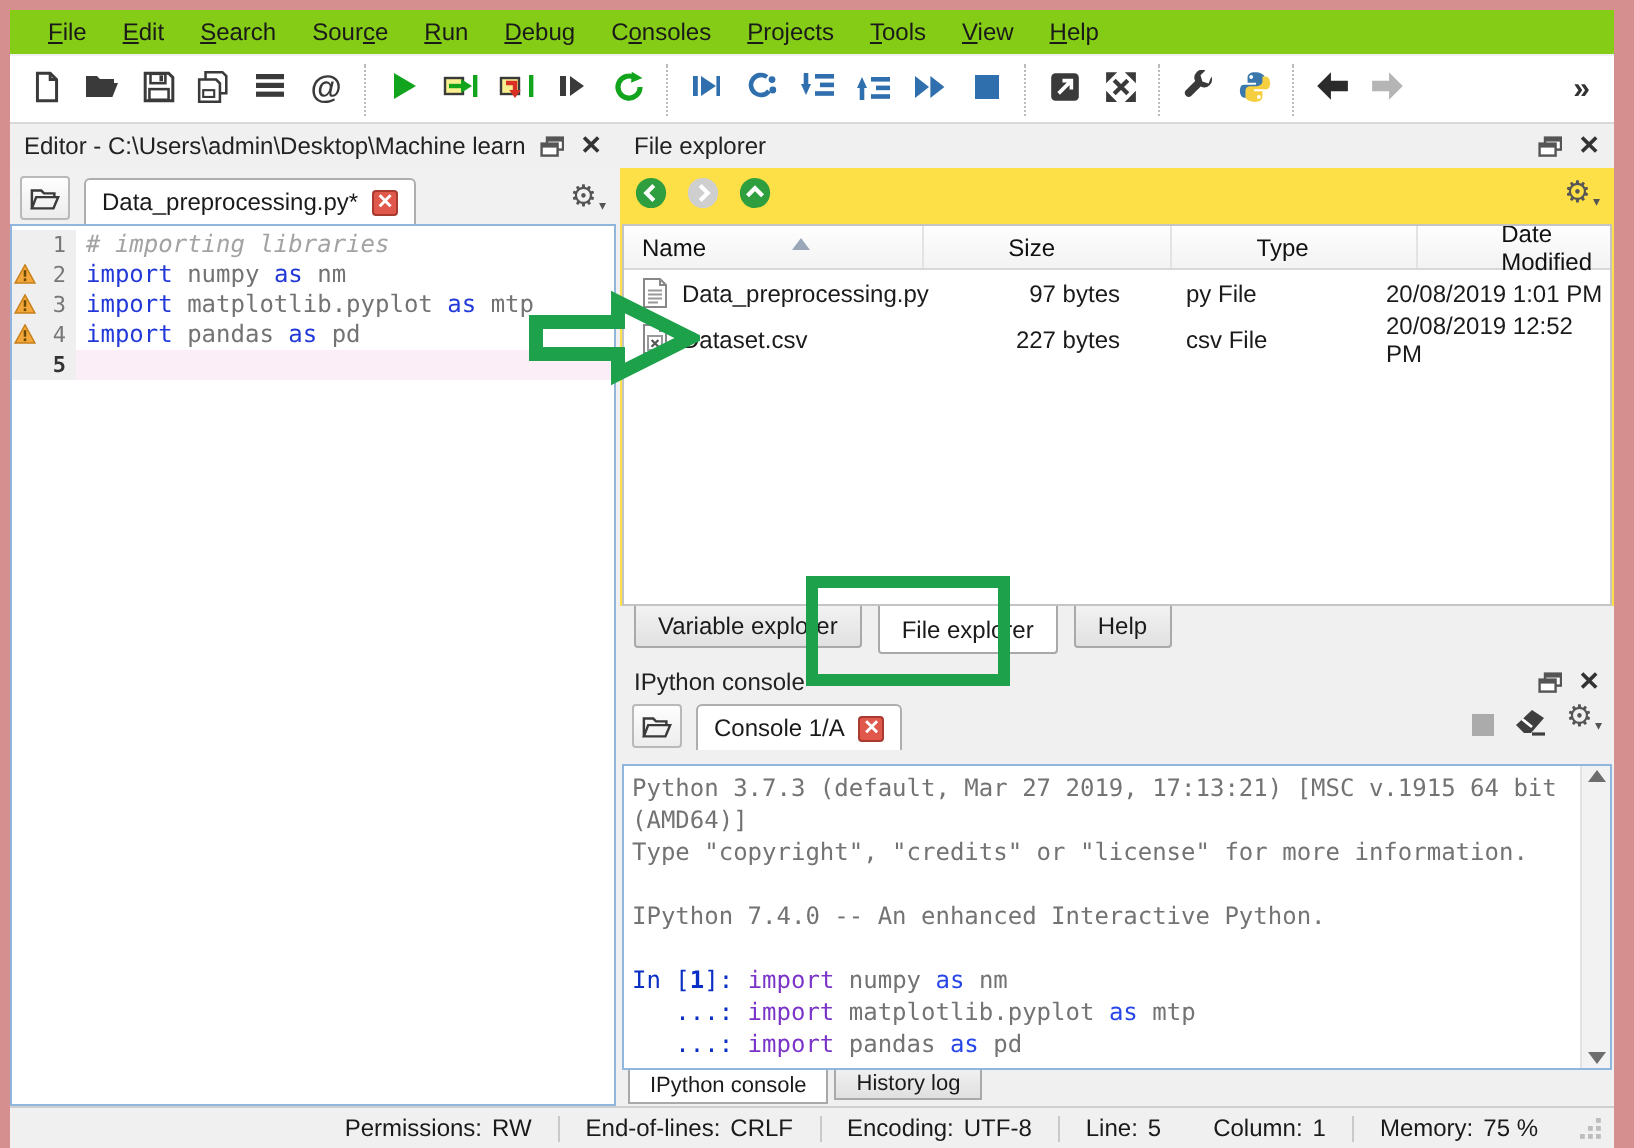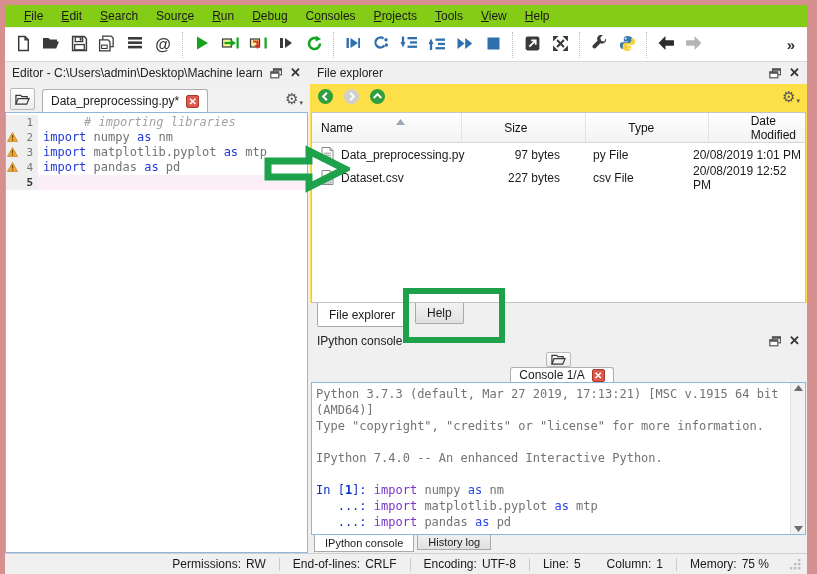--- a/index.html
+++ b/index.html
@@ -43,47 +43,47 @@
   .tabbar-gear{margin-left:auto;margin-bottom:5px;display:flex;}
   #editor-code{position:absolute;left:0;right:0;top:50px;bottom:0;background:#fff;border:1px solid #90b6dd;
     font-family:"DejaVu Sans Mono", monospace;font-size:12px;line-height:15px;overflow:hidden;padding-top:2px;}
   .code-row{display:flex;height:15px;}
   .code-gutter{width:32px;flex:none;background:#efefef;position:relative;color:#777;
     display:flex;align-items:center;justify-content:flex-end;padding-right:5px;font-size:11px;}
   .warn-badge{position:absolute;left:1px;top:2px;display:flex;}
   .code-text{flex:1;white-space:pre;padding-left:5px;}
   .code-row.current .code-text{background:#fbeef6;}
   .code-row.current .code-gutter{color:#333;font-weight:bold;}
-  .seg-comment{color:#a3a3a3;font-style:italic;margin-left:41px;}
+  .seg-comment{color:#a3a3a3;font-style:italic;}
   .seg-kw{color:#2239d8;}
   .seg-plain{color:#737373;}
 
   
   #explorer-pane{position:absolute;left:310px;top:62px;width:497px;height:268px;background:#fde047;}
   .exp-toolbar{height:27px;display:flex;align-items:center;padding:0 7px;gap:9px;}
   .exp-toolbar .tabbar-gear{margin-bottom:0;}
   #exp-table{position:absolute;left:1px;right:1px;top:50px;bottom:27px;background:#fff;border:1px solid #c4c4c4;overflow:hidden;}
-  .exp-header{display:flex;height:30px;background:linear-gradient(#fefefe,#f3f3f3);border-bottom:1px solid #d8d8d8;gap:33px;}
+  .exp-header{display:flex;height:22px;background:linear-gradient(#fefefe,#f3f3f3);border-bottom:1px solid #d8d8d8;gap:33px;}
   .exp-hcell{display:flex;align-items:center;padding:0 9px;border-right:1px solid #e3e3e3;position:relative;color:#111;}
   .sort-arrow{position:absolute;top:1px;left:84px;}
   .col-0{width:170px;} .col-1{width:102px;} .col-2{width:100px;} .col-3{flex:1;border-right:none;}
   .exp-row{display:flex;height:23px;align-items:center;}
   .cell-name{width:170px;display:flex;align-items:center;gap:7px;padding-left:9px;}
   .cell-size{width:102px;text-align:right;padding-right:24px;}
   .cell-type{width:100px;padding-left:9px;}
   .cell-date{flex:1;padding-left:9px;}
   .exp-tabs{position:absolute;left:0;right:0;bottom:0;height:27px;display:flex;align-items:flex-start;
     padding-left:7px;gap:8px;background:#f0f0f0;}
   .south-tab{height:21px;padding:0 11px;display:flex;align-items:center;background:linear-gradient(#f2f2f2,#e1e1e1);
     border:1px solid #a9a9a9;border-top:none;border-bottom-left-radius:2px;border-bottom-right-radius:2px;}
   .south-tab.active{background:#fff;height:24px;}
 
   
   #console-pane{position:absolute;left:310px;top:330px;width:497px;bottom:21px;background:#f0f0f0;}
-  .console-tabbar{height:29px;display:flex;align-items:center;padding:0 6px;flex-direction:column;}
+  .console-tabbar{height:29px;display:flex;align-items:flex-start;padding:0 6px;}
   .console-actions{margin-left:auto;display:flex;align-items:center;gap:10px;}
   .stop-square{width:11px;height:11px;background:#ababab;}
   #console-output{position:absolute;left:1px;right:1px;top:52px;bottom:18px;background:#fff;border:1px solid #90b6dd;
     font-family:"DejaVu Sans Mono", monospace;font-size:12px;line-height:16px;padding:3px 20px 3px 4px;overflow:hidden;}
   .con-line{white-space:pre;height:16px;}
   .seg-prompt{color:#0a2fc4;}
   .seg-prompt-b{color:#0a2fc4;font-weight:bold;}
   .seg-ckw{color:#7a35c8;}
   .seg-cas{color:#2846e8;}
   #console-scrollbar{position:absolute;right:0;top:0;bottom:0;width:15px;background:#f2f2f2;border-left:1px solid #e2e2e2;
@@ -462,20 +462,21 @@
               </span>
               <span>Dataset.csv</span>
             </div>
             <div class="cell-size">227 bytes</div>
             <div class="cell-type">csv File</div>
             <div class="cell-date">20/08/2019 12:52 PM</div>
           </div>
         </div>
     </div>
     <div class="exp-tabs" id="exp-tabs">
+        <div class="south-tab">Variable explorer</div>
         <div class="south-tab active">File explorer</div>
         <div class="south-tab">Help</div>
       </div>
   </div>
 
   <div id="console-pane">
     <div class="pane-title">
       <span class="title-text">IPython console</span>
       <span class="win-btn">
         <svg width="12" height="11" viewBox="0 0 12 11">

